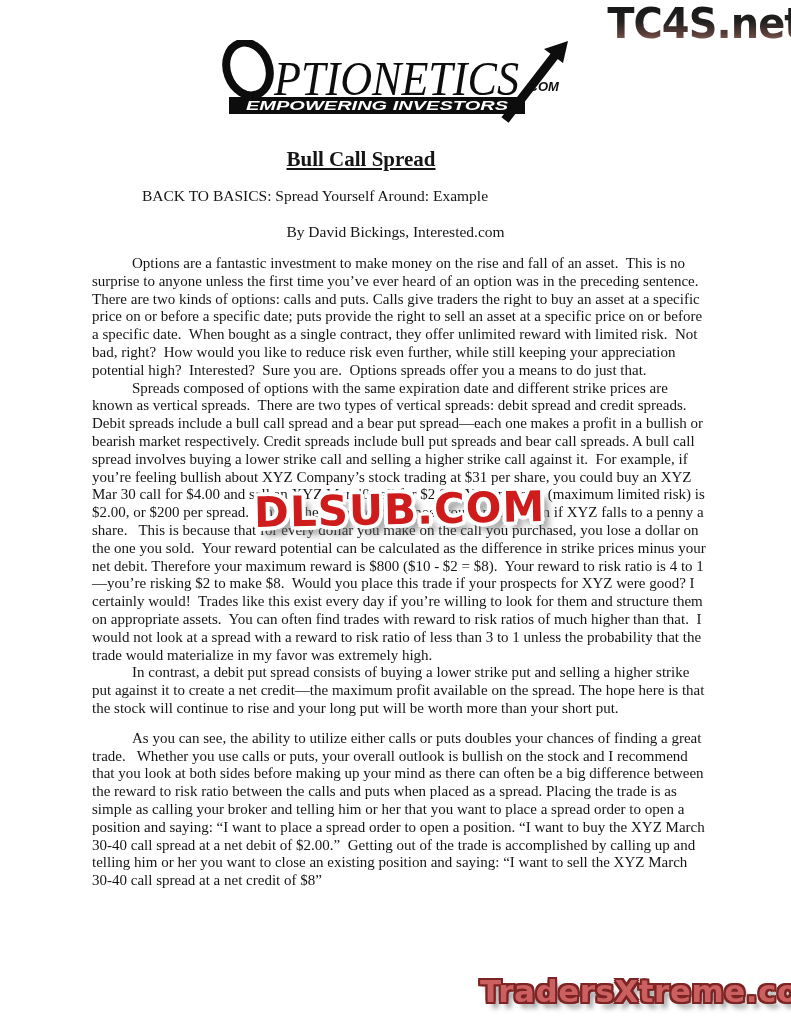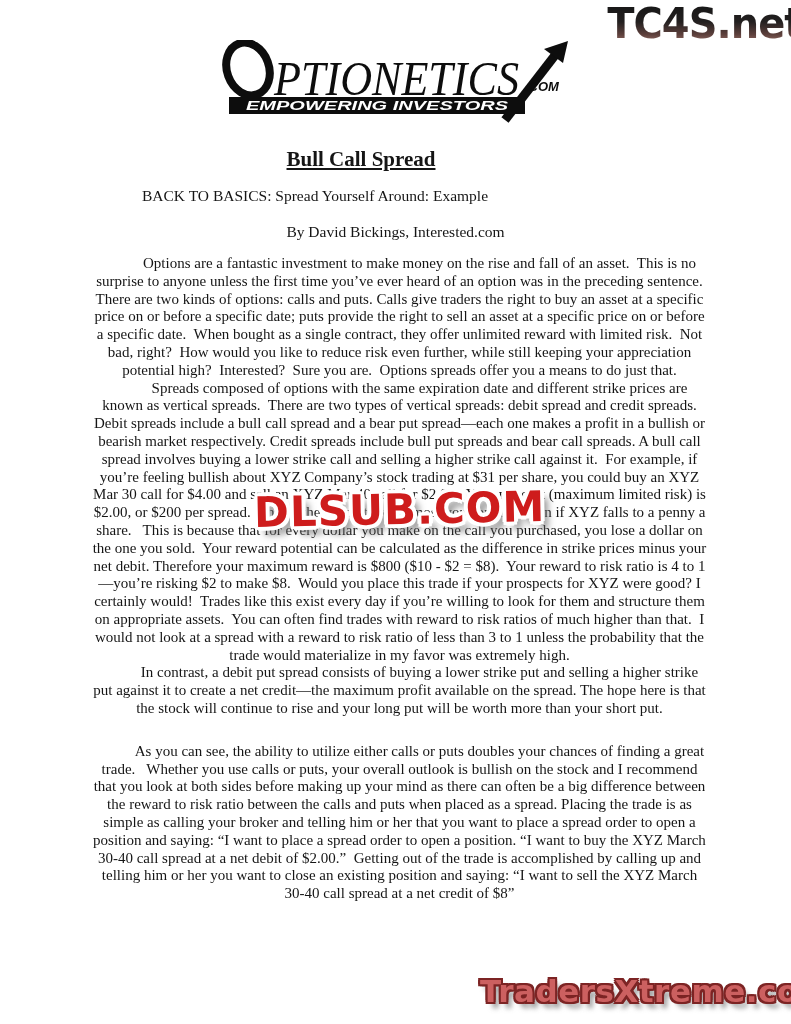--- a/index.html
+++ b/index.html
@@ -45,23 +45,23 @@
   .logo{position:absolute;left:222px;top:40px;width:364px;height:94px;font-style:italic;}
 
   
   .title{position:absolute;left:0;top:147px;width:722px;text-align:center;
          font-size:21px;font-weight:bold;text-decoration:underline;margin:0;}
   .subtitle{position:absolute;left:0;top:187px;width:630px;text-align:center;font-size:15.5px;}
   .byline{position:absolute;left:0;top:223px;width:791px;text-align:center;font-size:15.5px;}
 
   
   .bodytext{position:absolute;left:92px;top:255px;width:615px;
-            font-size:15px;line-height:17.8px;text-align:center;}
+            font-size:15px;line-height:17.8px;text-align:left;}
   .bodytext p{margin:0;text-indent:40px;white-space:pre-wrap;}
-  .bodytext p.gap{margin-top:25px;}
+  .bodytext p.gap{margin-top:12px;}
 </style>
 </head>
 <body>
 
 <div class="page">
 
   <div class="wm-top">TC4S.net</div>
 
   <div class="logo">
     <svg width="364" height="94" viewBox="0 0 364 94">

